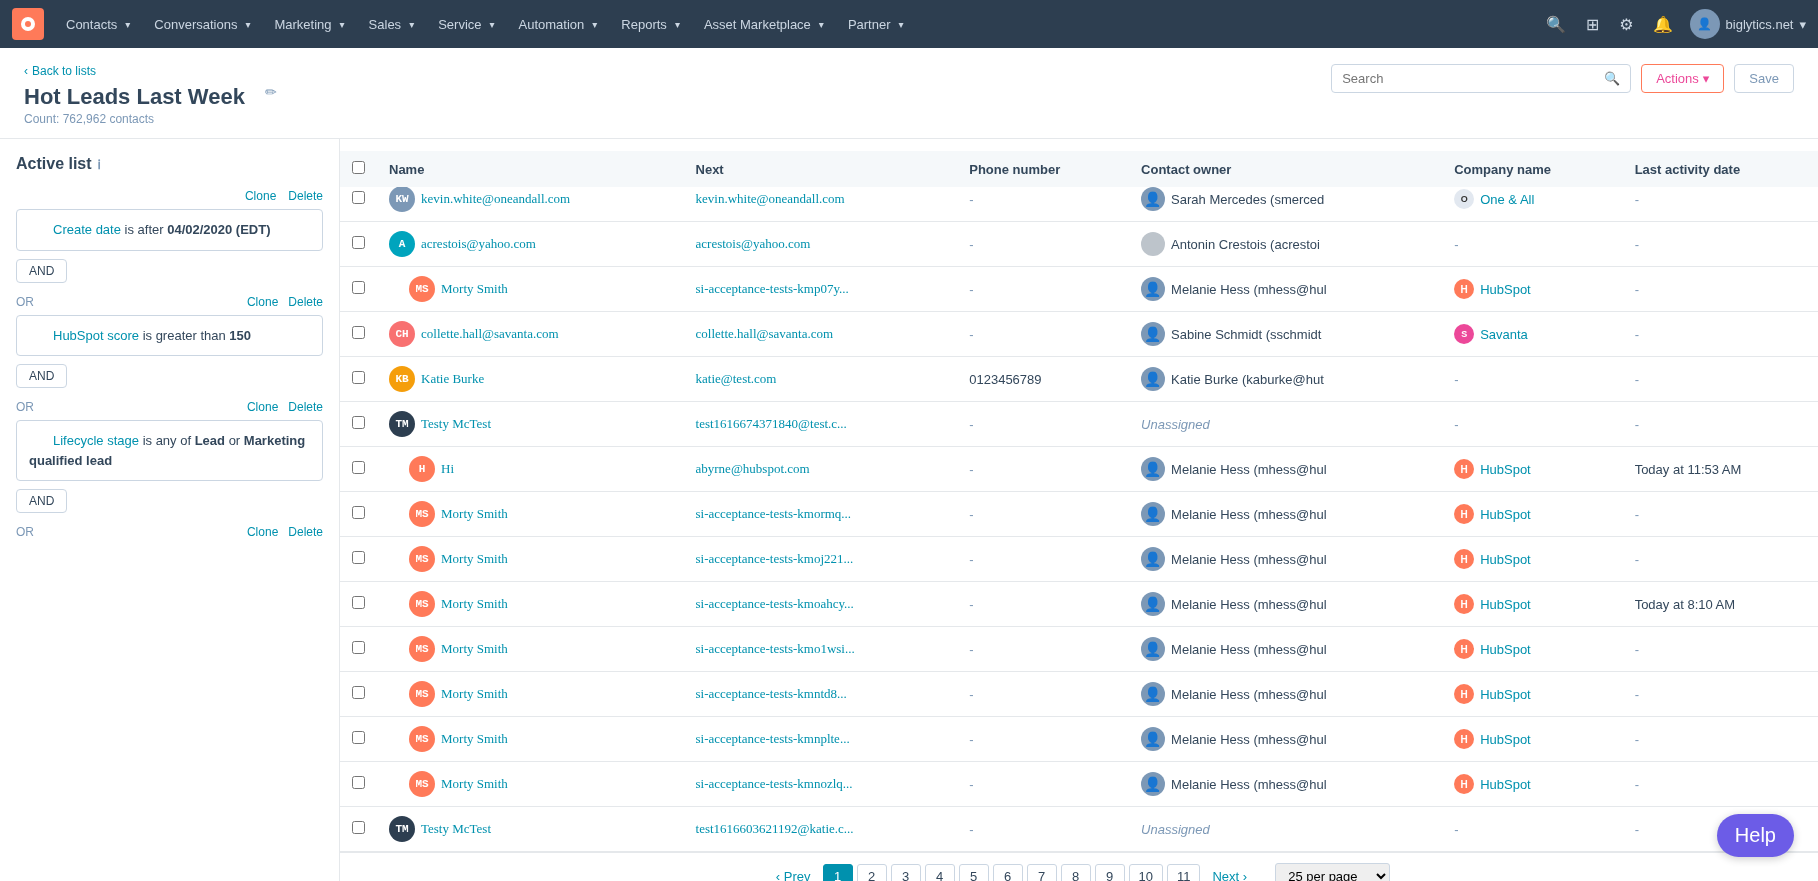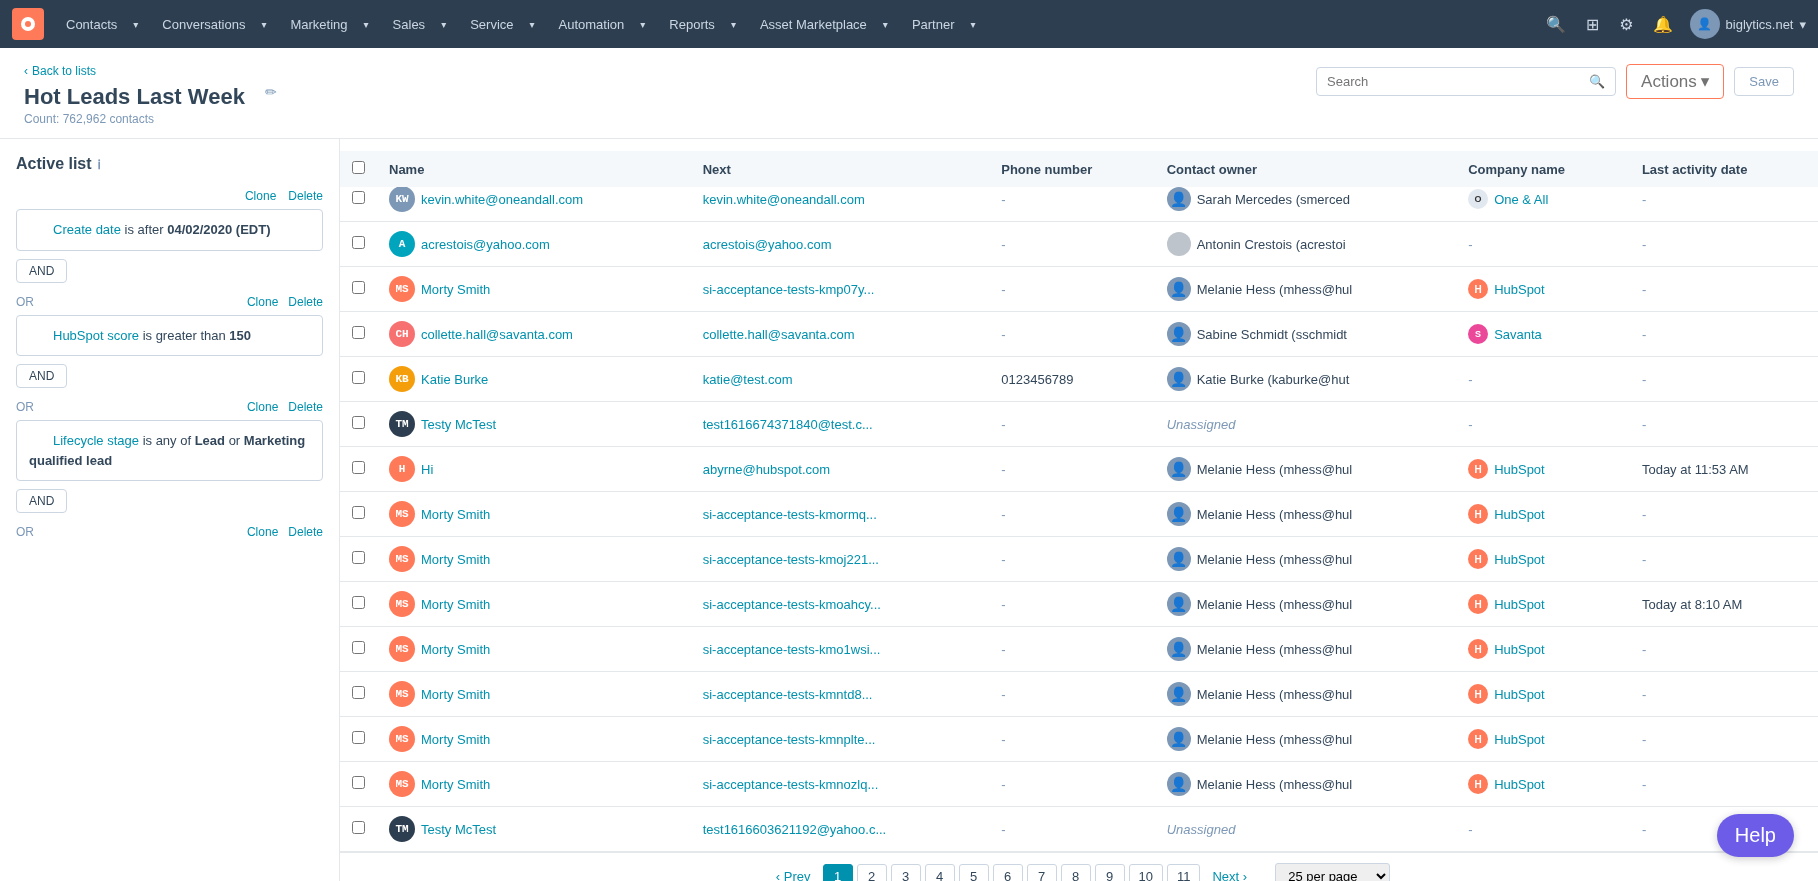--- a/index.html
+++ b/index.html
@@ -25,21 +25,21 @@
       margin-right: 8px;
       flex-shrink: 0;
     }
     .nav-logo svg { width: 20px; height: 20px; }
     .nav-item {
       color: #cbd6e2;
       padding: 6px 10px;
       border-radius: 4px;
       cursor: pointer;
       font-size: 13px;
-      display: flex; align-items: center; gap: 16px;
+      display: flex; align-items: center; gap: 8px;
       white-space: nowrap;
     }
     .nav-item .caret { font-size: 10px; }
     .nav-right {
       margin-left: auto;
       display: flex; align-items: center; gap: 12px;
     }
     .nav-icon-btn {
       color: #cbd6e2;
       cursor: pointer;
@@ -114,27 +114,27 @@
     }
     .search-box input {
       border: none; outline: none;
       font-size: 13px; color: #33475b;
       width: 100%;
       background: transparent;
     }
     .search-box-icon { color: #7c98b6; margin-left: 4px; }
     .btn-actions {
       border: 1px solid #ff7a59;
-      color: #737373;
+      color: #ec4899;
       background: #fff;
       padding: 6px 14px;
       border-radius: 4px;
       cursor: pointer;
-      font-size: 17px;
-      display: flex; align-items: center; gap: 4px;
+      font-size: 13px;
+      display: flex; align-items: flex-start; gap: 4px;
     }
     .btn-save {
       border: 1px solid #cbd6e2;
       color: #7c98b6;
       background: #fff;
       padding: 6px 14px;
       border-radius: 4px;
       cursor: pointer;
       font-size: 13px;
     }
@@ -241,21 +241,21 @@
     }
     tbody tr {
       border-bottom: 1px solid #e5e8eb;
     }
     tbody td {
       padding: 9px 12px;
       vertical-align: middle;
       color: #33475b;
     }
     .td-checkbox { width: 36px; }
-    .td-name a, .td-email a { color: #0091ae; text-decoration: none; cursor: pointer; }
+    .td-name a, .td-email a { color: #0091ae; text-decoration: none; cursor: pointer; font-family: Liberation Serif, serif; }
     .contact-avatar {
       width: 26px; height: 26px; border-radius: 50%;
       display: inline-flex; align-items: center; justify-content: center;
       font-size: 11px; font-weight: 700; color: #fff;
       margin-right: 6px; flex-shrink: 0;
       vertical-align: middle;
       font-family: Liberation Mono, monospace;
     }
     .name-cell { display: flex; align-items: center; }
     .owner-cell { display: flex; align-items: center; gap: 6px; }
@@ -322,21 +322,21 @@
       color: white;
       border: none;
       border-radius: 24px;
       padding: 10px 18px;
       font-size: 20px;
       cursor: pointer;
       box-shadow: 0 2px 8px rgba(0,0,0,0.2);
     }
 
     
-    .av-orange { background: #ff7a59; }
+    .av-orange { background: #ff7a59; margin-left: 20px; }
     .av-teal { background: #00a4bd; }
     .av-gray { background: #7c98b6; }
     .av-pink { background: #f87171; }
     .av-amber { background: #f59e0b; }
     .av-dark { background: #2d3e50; }
 
     .hubspot-logo-sm {
       width: 20px; height: 20px; border-radius: 50%;
       background: #ff7a59;
       display: inline-flex; align-items: center; justify-content: center;
@@ -848,21 +848,21 @@
               <td class="dash-cell">-</td>
             </tr>
             <tr>
               <td class="td-checkbox"><input type="checkbox" style=""></td>
               <td class="td-name">
                 <div class="name-cell">
                   <span class="contact-avatar av-dark">TM</span>
                   <a href="#">Testy McTest</a>
                 </div>
               </td>
-              <td class="td-email"><a href="#">test1616603621192@yahoo.c...</a></td>
+              <td class="td-email"><a href="#">test1616603621192@katie.c...</a></td>
               <td class="dash-cell">-</td>
               <td><span class="unassigned">Unassigned</span></td>
               <td class="dash-cell">-</td>
               <td class="dash-cell">-</td>
             </tr>
           </tbody>
       </table>
 
       <div class="pagination-bar">
         <button class="prev-next-btn">‹ Prev</button>

